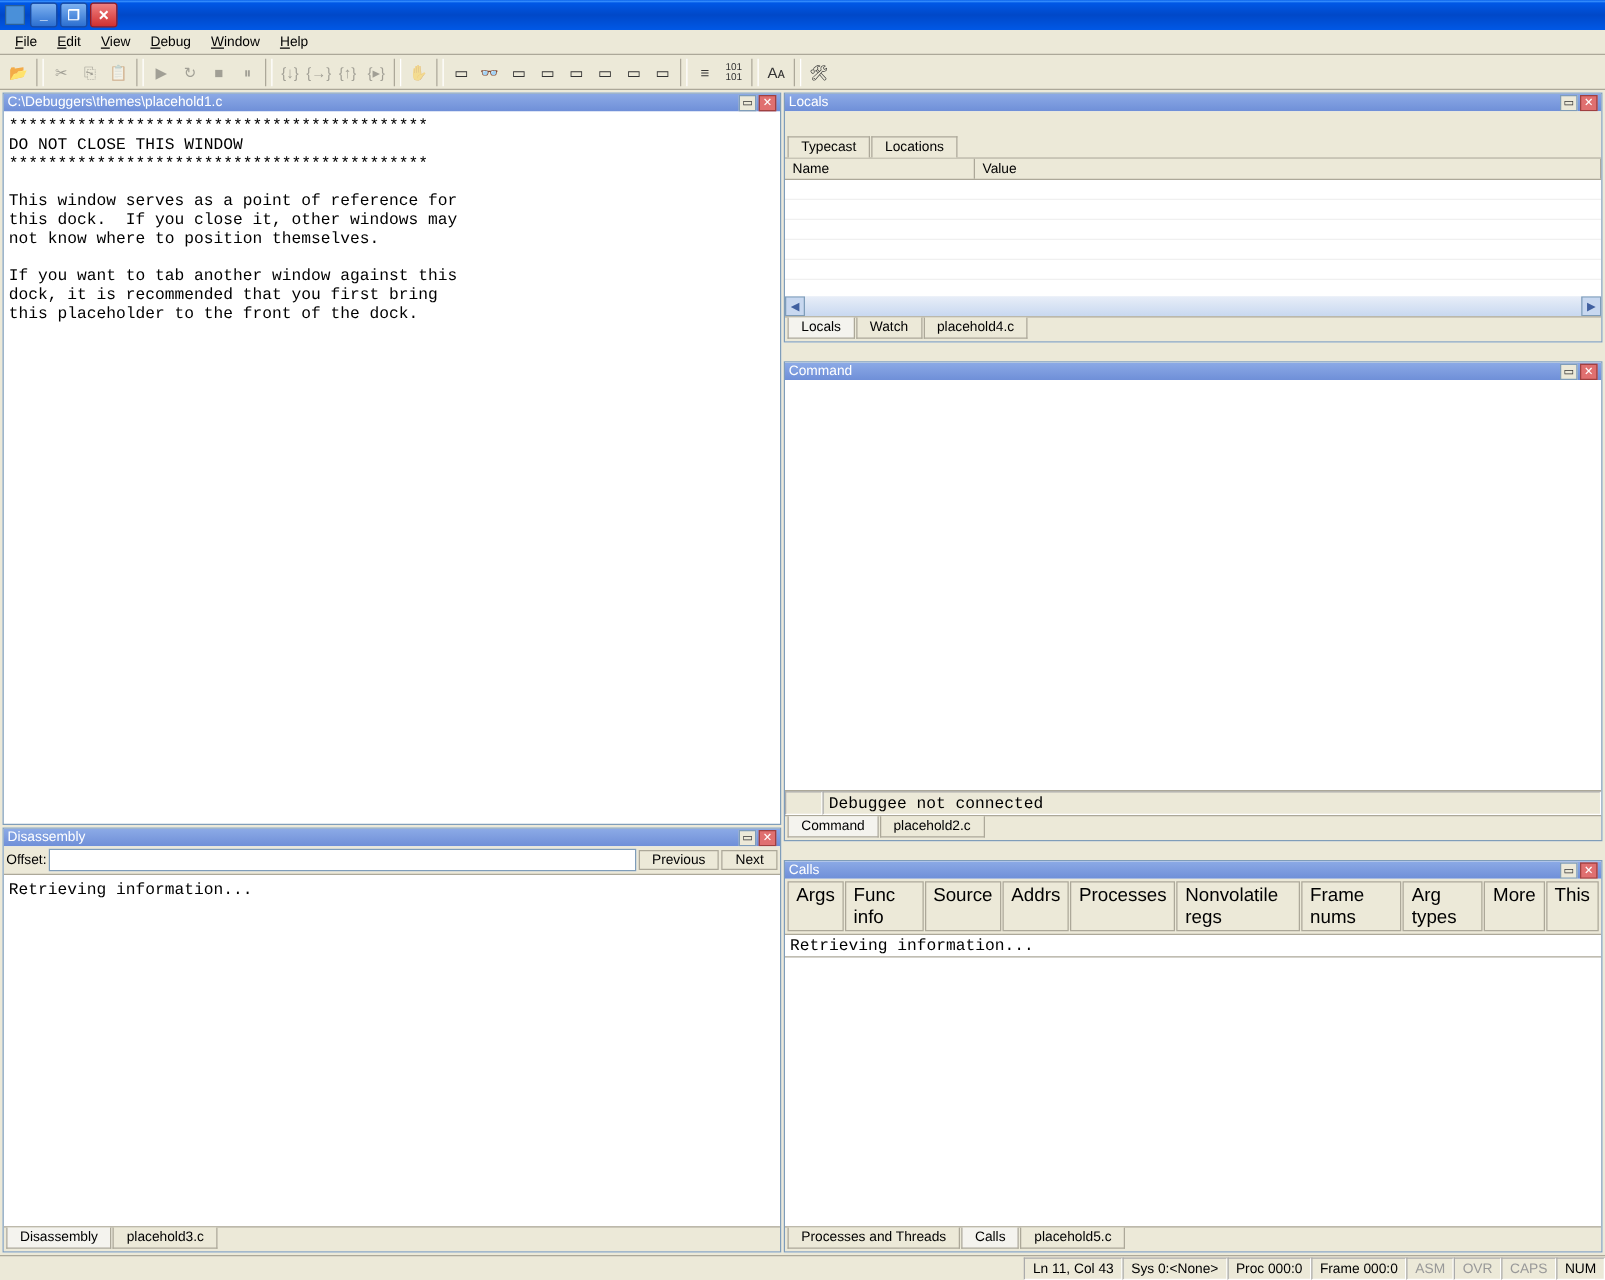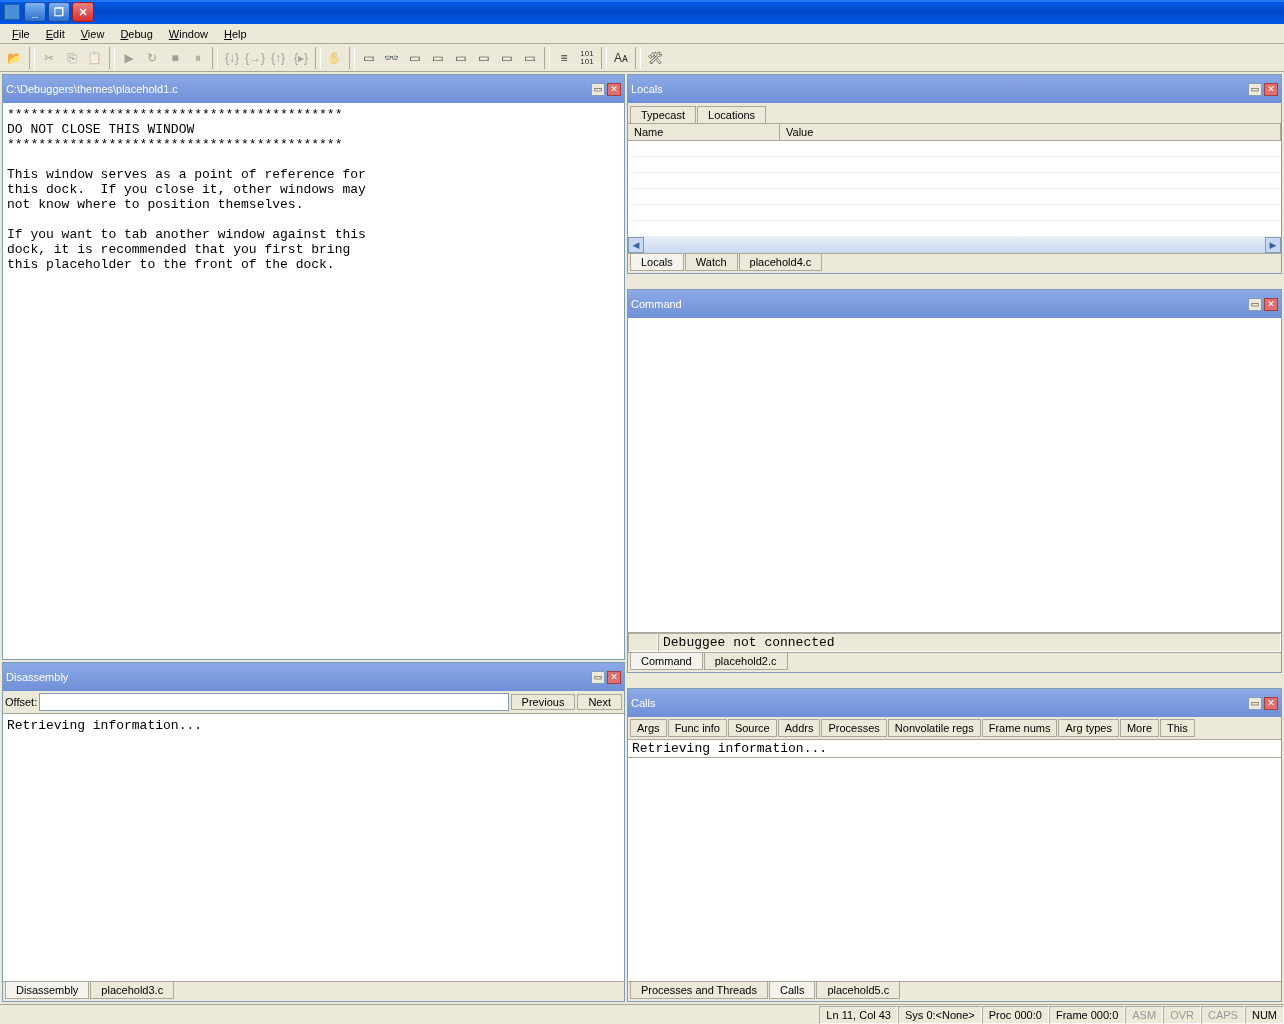--- a/index.html
+++ b/index.html
@@ -72,21 +72,21 @@
 .leftcol { width: 623px; }
 .rightcol { flex: 1; gap: 15px; }
 .pane {
   border: 1px solid #7f9db9;
   background: #fff;
   display: flex;
   flex-direction: column;
   overflow: hidden;
 }
 .pane-title {
-  height: 28px;
+  height: 14px;
   background: linear-gradient(to bottom, #8caae6, #6f8fd8);
   color: #fff;
   font-size: 11px;
   padding: 0 3px;
   display: flex;
   align-items: center;
 }
 .pane-title .t { flex: 1; white-space: nowrap; overflow: hidden; }
 .pane-title .pbtn {
   width: 14px; height: 13px;
@@ -97,21 +97,21 @@
   font-size: 9px;
   display: flex; align-items: center; justify-content: center;
 }
 .pane-title .pbtn.red { background: #e07070; color:#fff; border-color:#a04040; }
 .pane-body { flex: 1; overflow: hidden; position: relative; }
 .mono { font-family: "Courier New", monospace; font-size: 13px; white-space: pre; padding: 4px; }
 .tabrow {
   background: #ece9d8;
   border-bottom: 1px solid #aca899;
   display: flex;
-  padding: 3px 2px 0 2px;
+  padding: 20px 2px 0 2px;
   gap: 0;
 }
 .tabrow.bottom { border-bottom: none; border-top: 1px solid #aca899; padding: 0 2px 2px 2px; }
 .tab {
   padding: 2px 10px;
   background: #ece9d8;
   border: 1px solid #aca899;
   border-bottom: none;
   font-size: 11px;
   margin-right: 1px;
@@ -123,21 +123,21 @@
   background: #ece9d8;
   border-bottom: 1px solid #aca899;
   display: flex;
   padding: 2px;
   gap: 1px;
 }
 .sbtn {
   padding: 2px 6px;
   background: #ece9d8;
   border: 1px solid #aca899;
-  font-size: 11px;
+  font-size: 15px;
 }
 .table-head {
   display: flex;
   background: #ece9d8;
   border-bottom: 1px solid #aca899;
 }
 .th {
   padding: 2px 6px;
   border-right: 1px solid #aca899;
   font-size: 11px;

